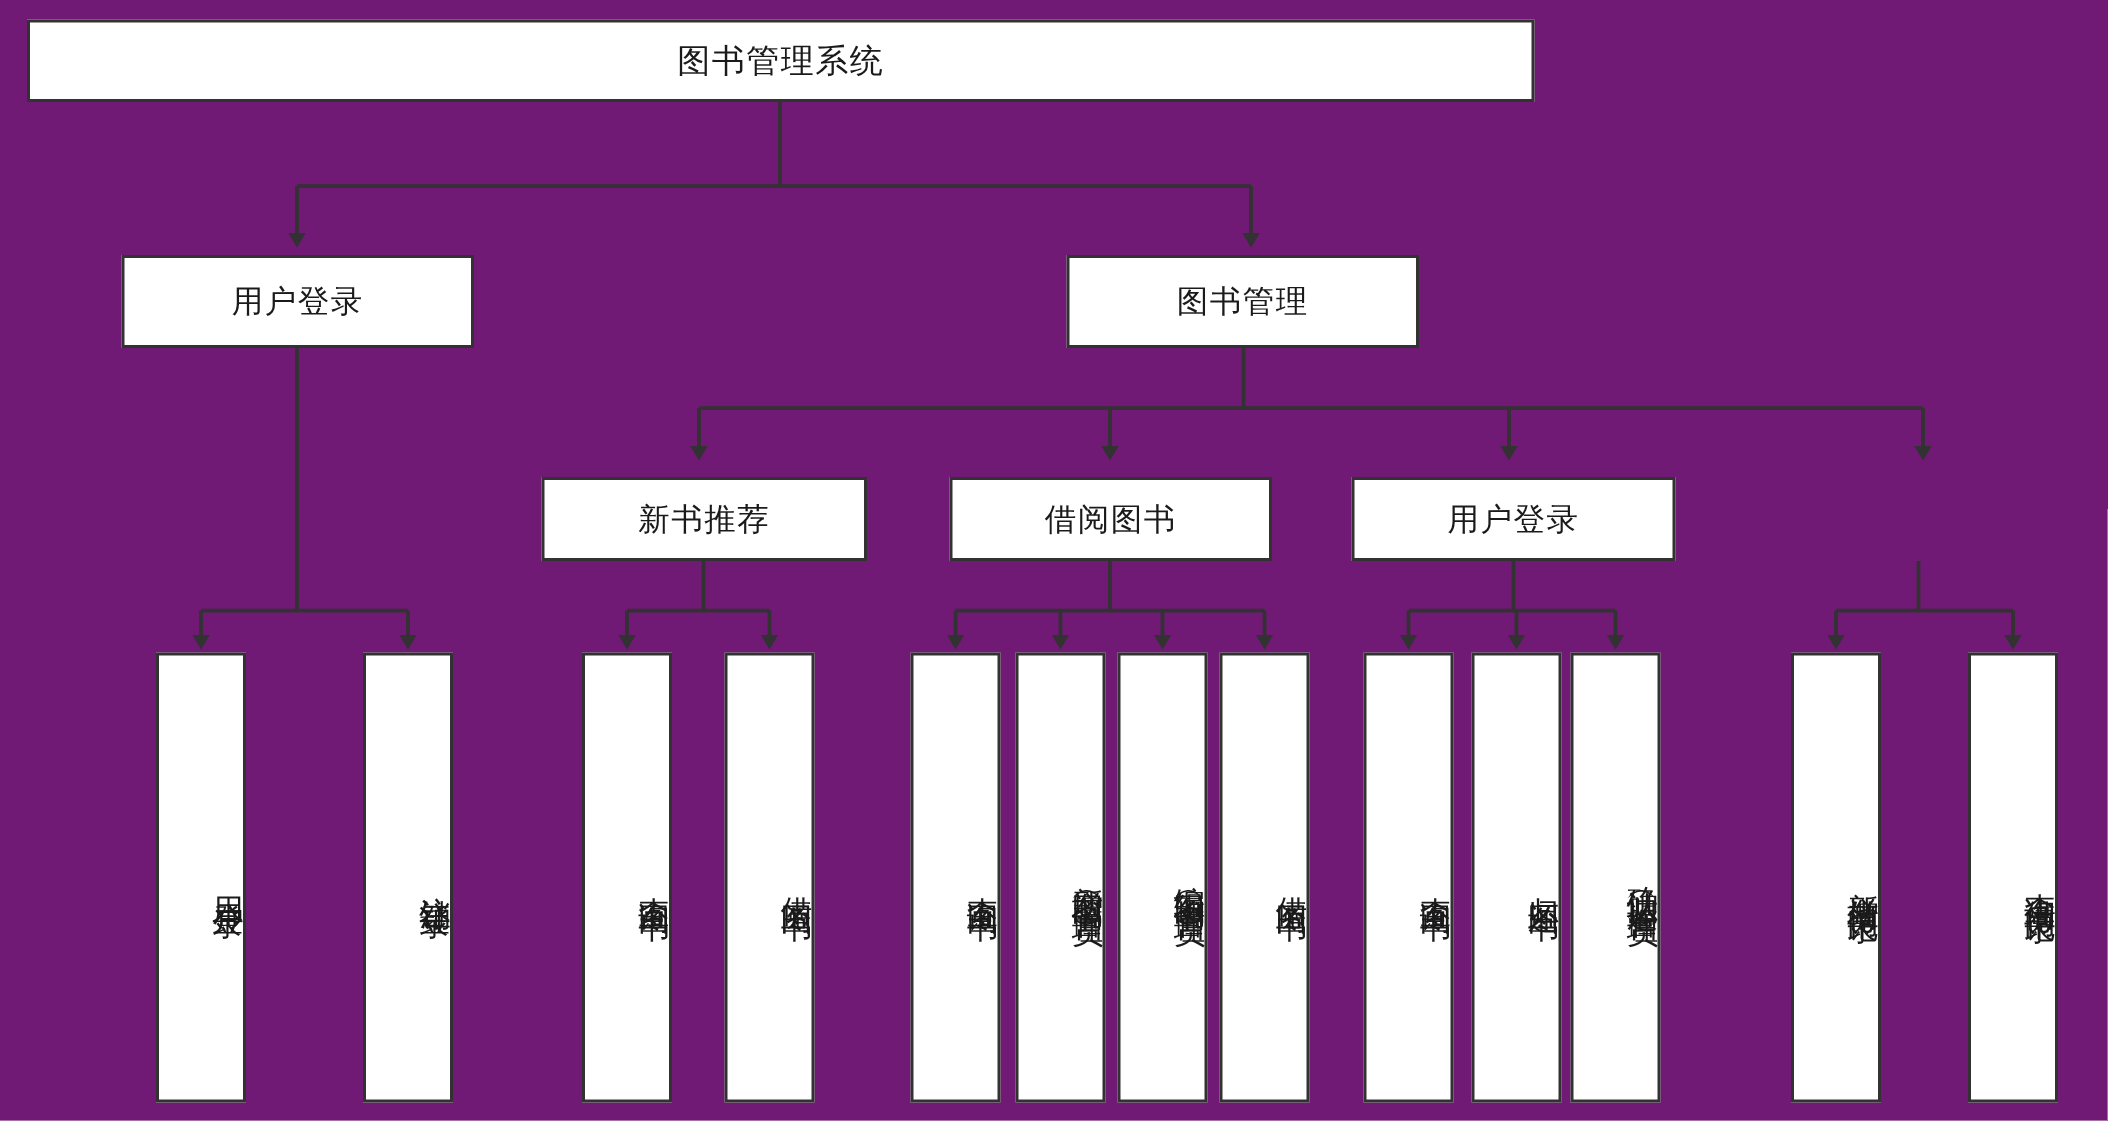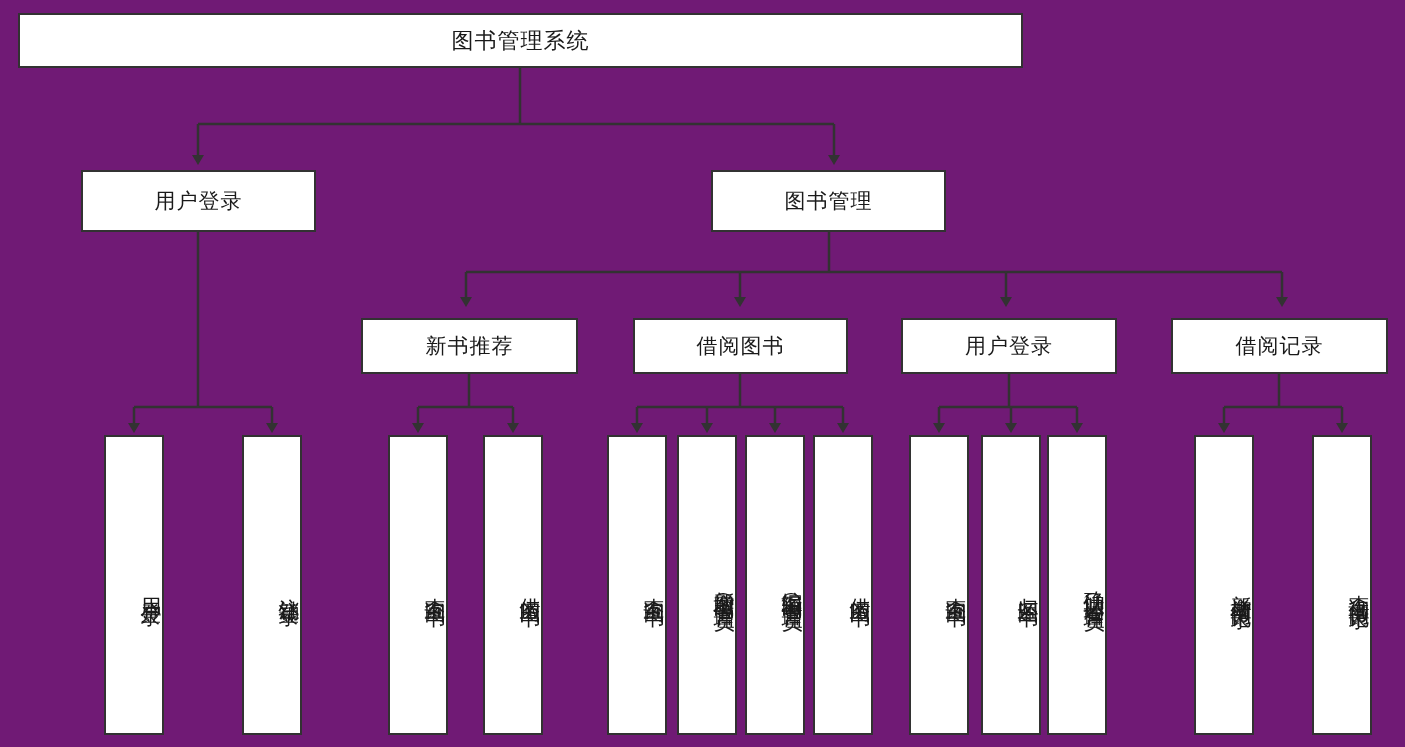--- a/index.html
+++ b/index.html
@@ -138,23 +138,20 @@
 
   <div class="node horiz" style="left:361px; top:318px; width:217px; height:56px;">
     <span>新书推荐</span>
   </div>
   <div class="node horiz" style="left:633px; top:318px; width:215px; height:56px;">
     <span>借阅图书</span>
   </div>
   <div class="node horiz" style="left:901px; top:318px; width:216px; height:56px;">
     <span>用户登录</span>
   </div>
-  <div class="node horiz" style="left:1171px; top:318px; width:217px; height:56px;">
-    <span>借阅记录</span>
-  </div>
 
   <div class="node vert" style="left:104px; top:435px; width:60px; height:300px;">
     <span class="vtext">用户登录</span>
   </div>
   <div class="node vert" style="left:242px; top:435px; width:60px; height:300px;">
     <span class="vtext">注销登录</span>
   </div>
 
   <div class="node vert" style="left:388px; top:435px; width:60px; height:300px;">
     <span class="vtext">查询图书</span>

